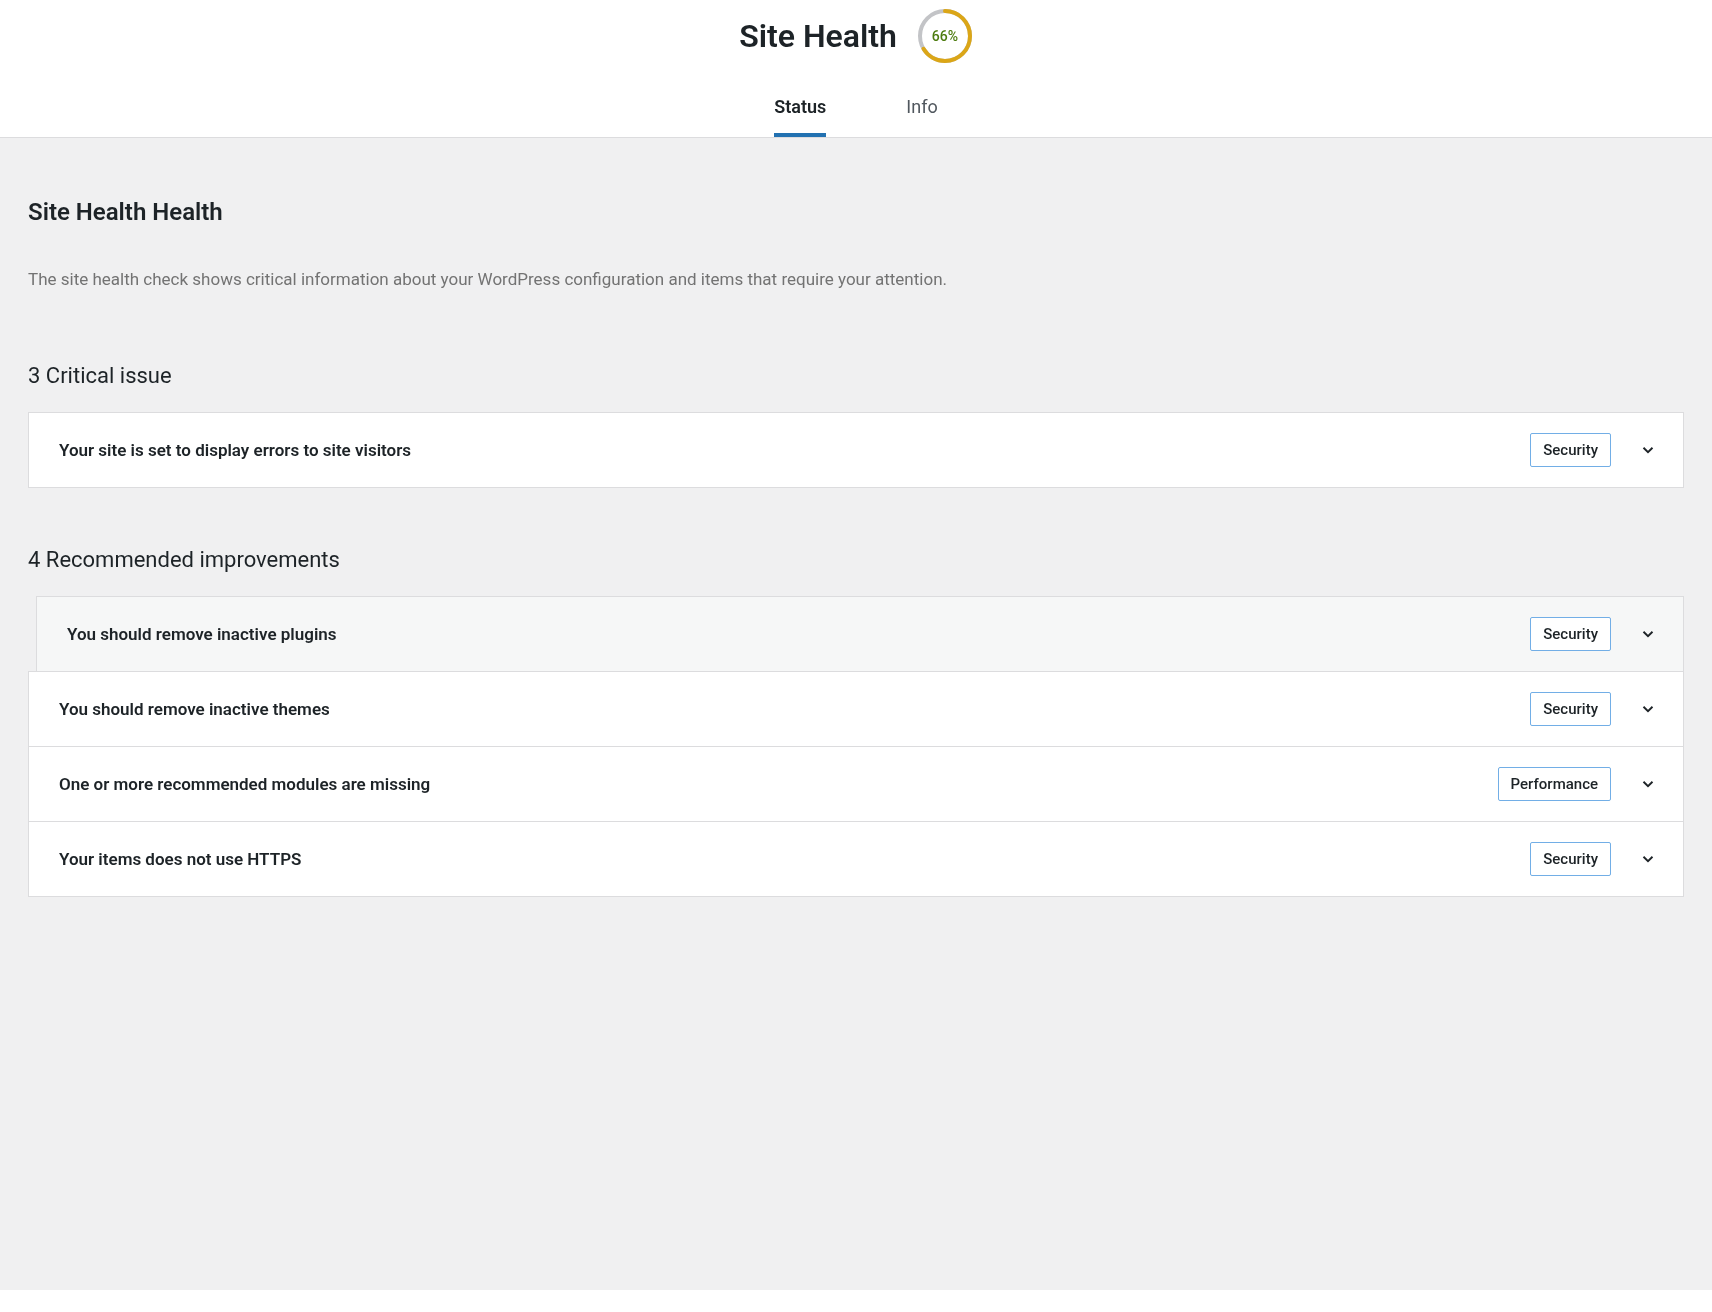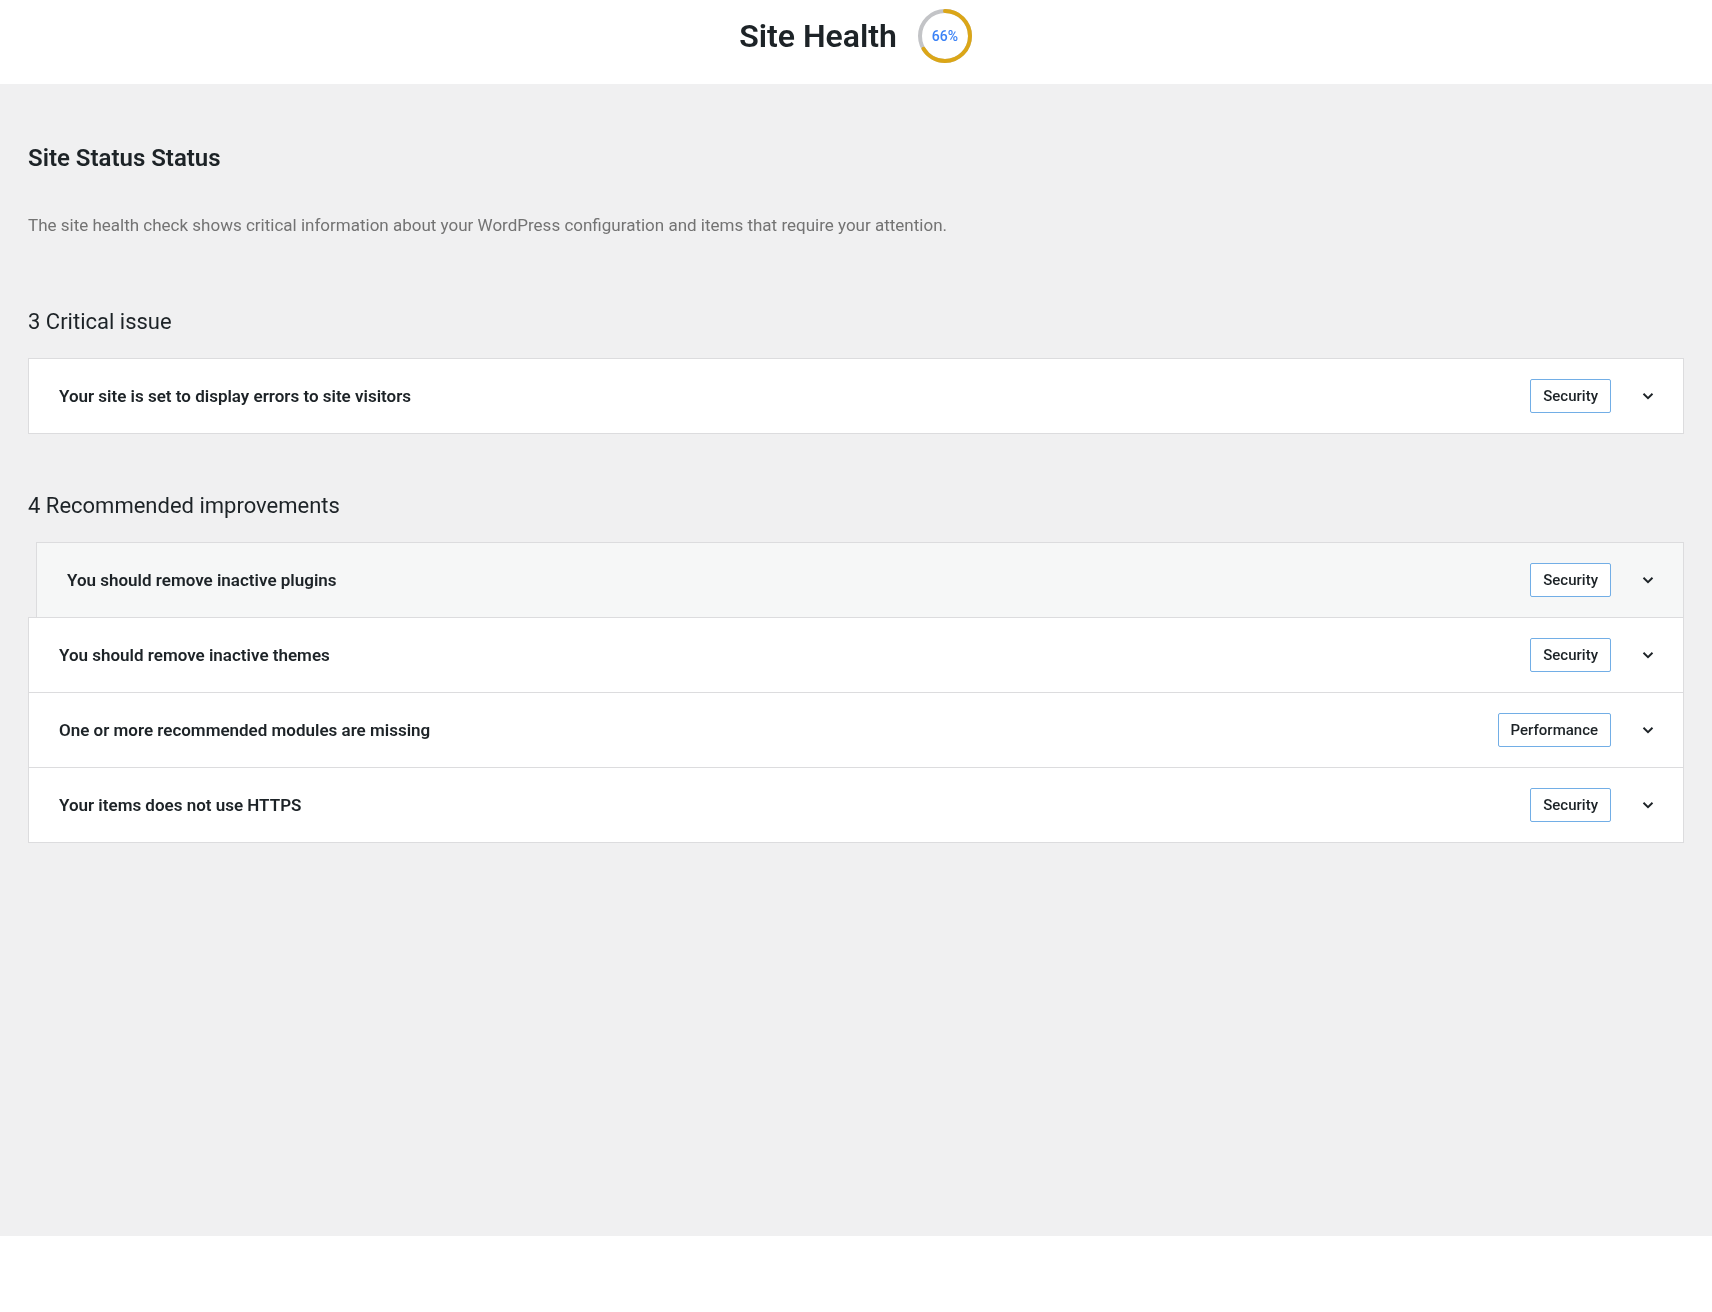--- a/index.html
+++ b/index.html
@@ -47,21 +47,21 @@
       stroke-linecap: round;
     }
     .progress-text {
       position: absolute;
       top: 0; left: 0; right: 0; bottom: 0;
       display: flex;
       align-items: center;
       justify-content: center;
       font-size: 14px;
       font-weight: 500;
-      color: #3b82f6;
+      color: #4d7c0f;
     }
     .tabs {
       display: flex;
       justify-content: center;
       gap: 80px;
       border-bottom: 1px solid #dcdcde;
     }
     .tab {
       padding: 12px 0 16px;
       font-size: 18px;
@@ -158,24 +158,28 @@
   <div class="title-row">
     <h1 class="page-title">Site Health</h1>
     <div class="progress-wrap">
       <svg class="progress-svg" viewBox="0 0 56 56">
         <circle class="progress-bg" cx="28" cy="28" r="25"></circle>
         <circle class="progress-fg" cx="28" cy="28" r="25" id="progress-arc" stroke-dasharray="157.07963267948966" stroke-dashoffset="53.40707511102648"></circle>
       </svg>
       <div class="progress-text">66%</div>
     </div>
   </div>
+  <div class="tabs">
+    <div class="tab active">Status</div>
+    <div class="tab">Info</div>
+  </div>
 </div>
 
 <div class="body-wrap">
-  <h2 class="section-title">Site Status Status</h2>
+  <h2 class="section-title">Site Health Health</h2>
   <p class="section-desc">The site health check shows critical information about your WordPress configuration and items that require your attention.</p>
 
   <h3 class="group-title">3 Critical issue</h3>
   <div class="issue-list">
     <div class="issue-item">
       <div class="issue-title">Your site is set to display errors to site visitors</div>
       <div class="issue-right">
         <span class="badge">Security</span>
         <span class="chevron">
           <svg viewBox="0 0 24 24">

